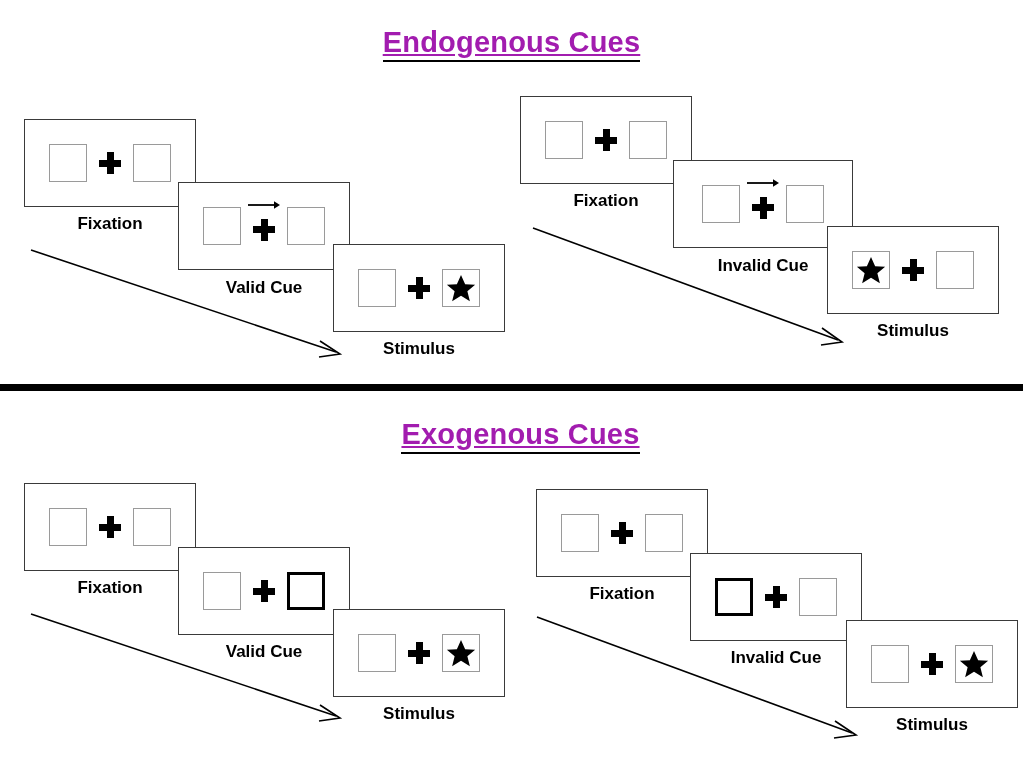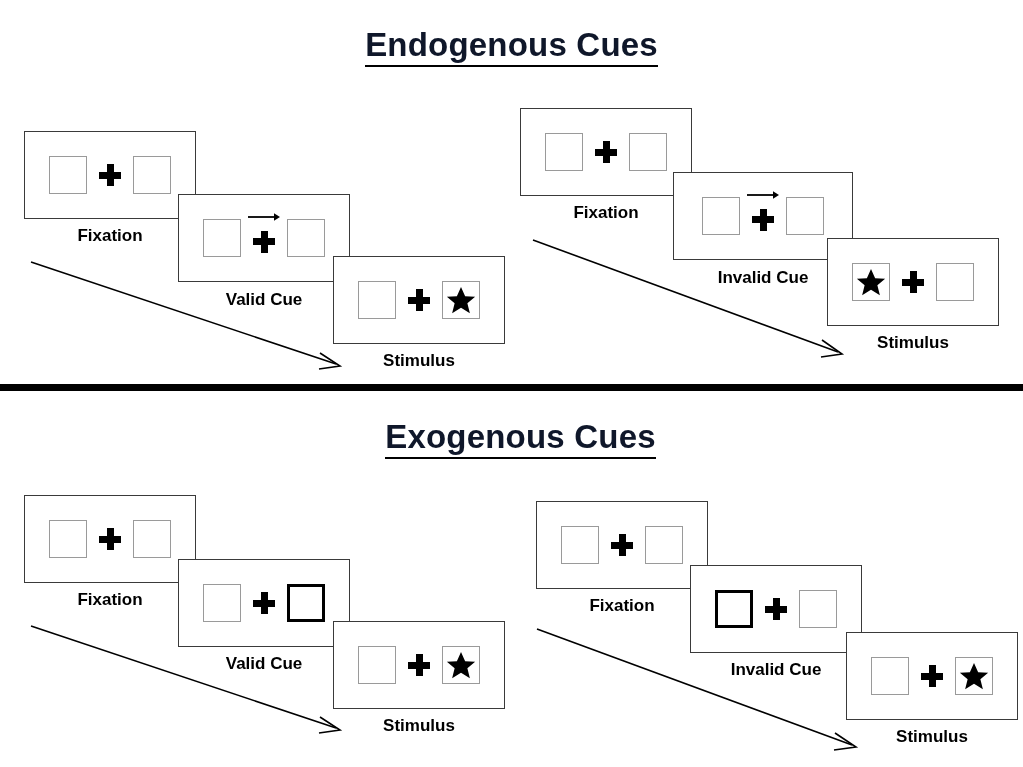--- a/index.html
+++ b/index.html
@@ -14,23 +14,24 @@
     overflow: hidden;
     font-family: "Liberation Sans", sans-serif;
     color: #000000;
   }
 
   .section-title {
     position: absolute;
     width: 100%;
     text-align: center;
     font-weight: bold;
-    font-size: 33px;
+    font-size: 29px;
     letter-spacing: 0.2px;
-    color: #0f172a;
+    color: #a21caf;
+    text-decoration: underline;
   }
   .section-title span {
     border-bottom: 2.5px solid #000;
     padding-bottom: 2px;
   }
 
   .divider {
     position: absolute;
     left: 0;
     width: 1023px;
@@ -117,21 +118,21 @@
     white-space: nowrap;
     text-align: center;
     color: #000;
   }
 
   .time-arrow {
     position: absolute;
     pointer-events: none;
   }
 
-  .seq { position: absolute; margin-top: 12px; }
+  .seq { position: absolute; }
 </style>
 </head>
 <body>
 
 <div class="section-title" style="top:26px;">
   <span>Endogenous Cues</span>
 </div>
 
 <div class="seq" style="left:0;top:0;width:520px;height:380px;">
 

